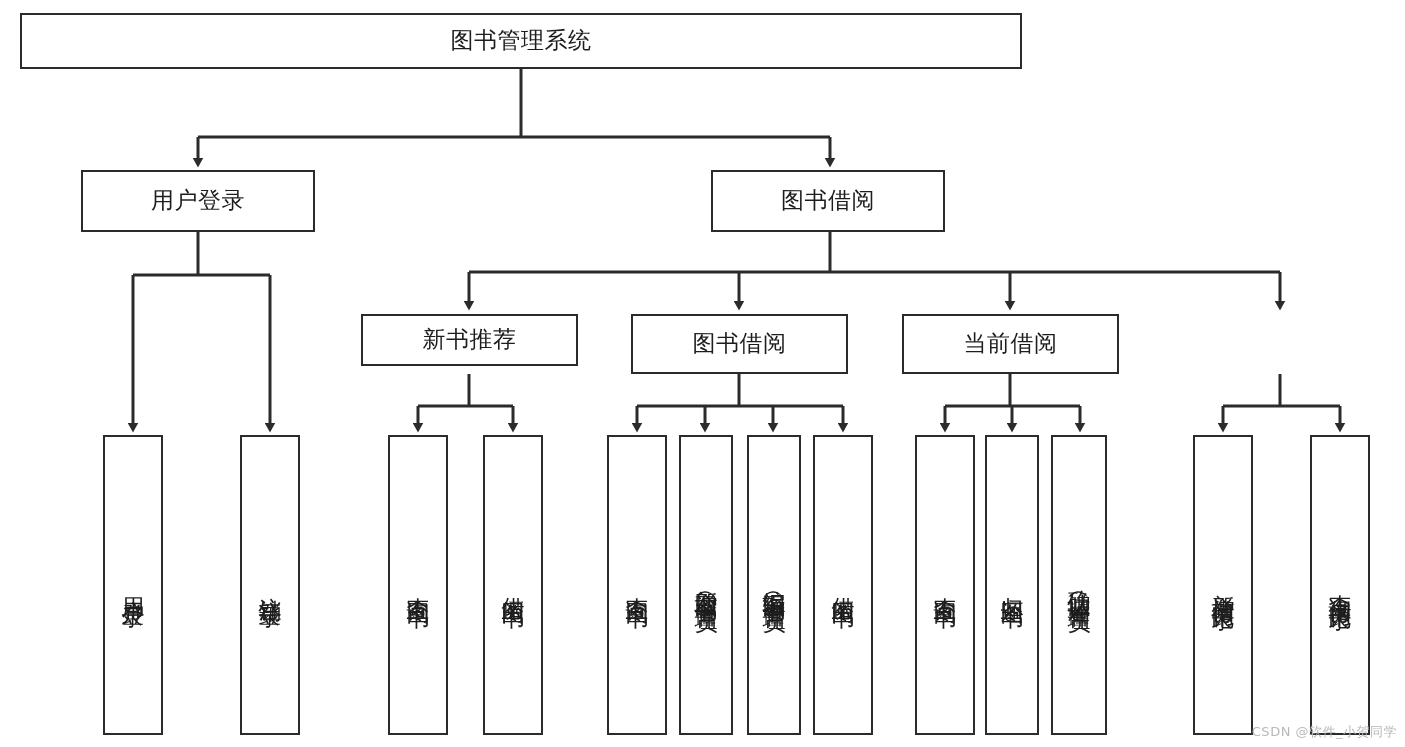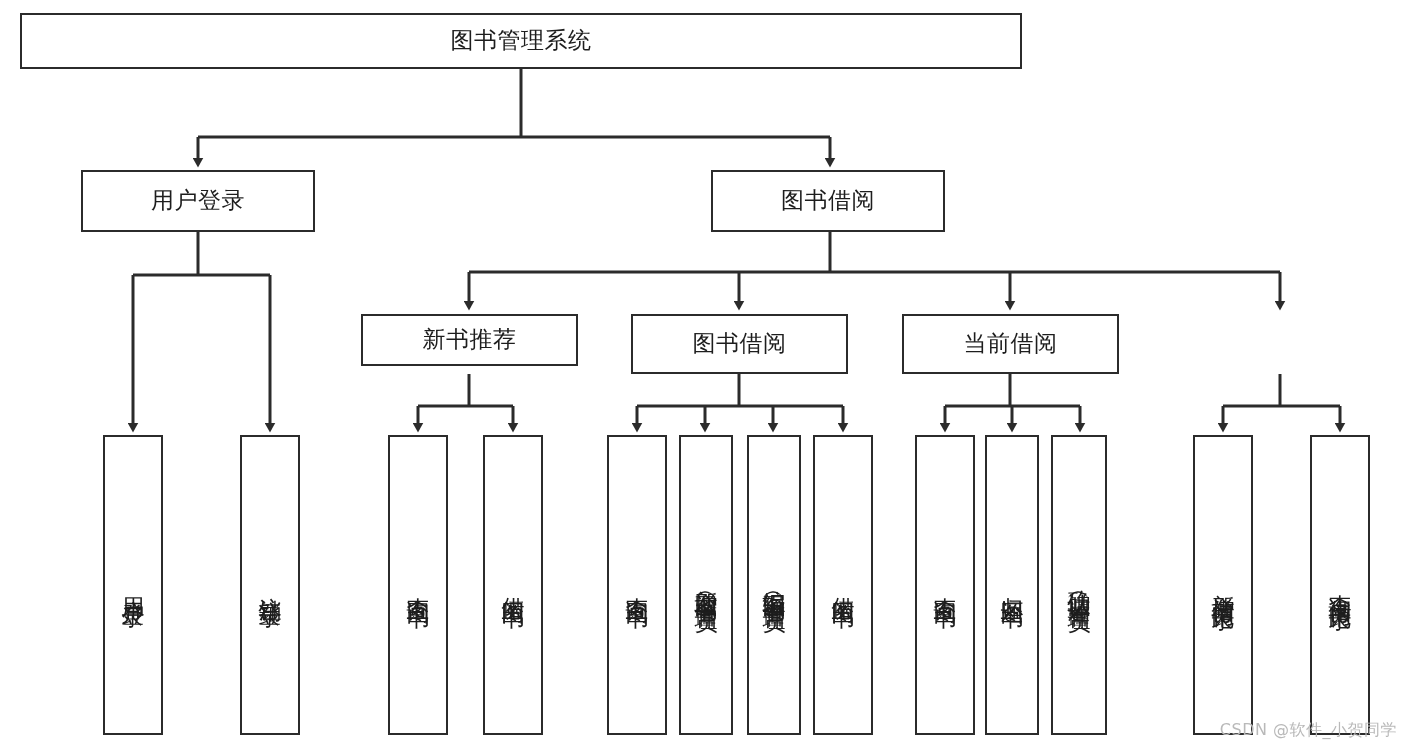--- a/index.html
+++ b/index.html
@@ -51,21 +51,21 @@
     line-height: 1;
     letter-spacing: 3px;
   }
   .node .htext {
     white-space: nowrap;
   }
   .watermark {
     position: absolute;
     right: 8px;
     bottom: 6px;
-    font-size: 16px;
+    font-size: 13px;
     color: #b9b9b9;
     letter-spacing: 0.5px;
     white-space: nowrap;
     user-select: none;
   }
 </style>
 </head>
 <body>
 
 <div id="canvas">

